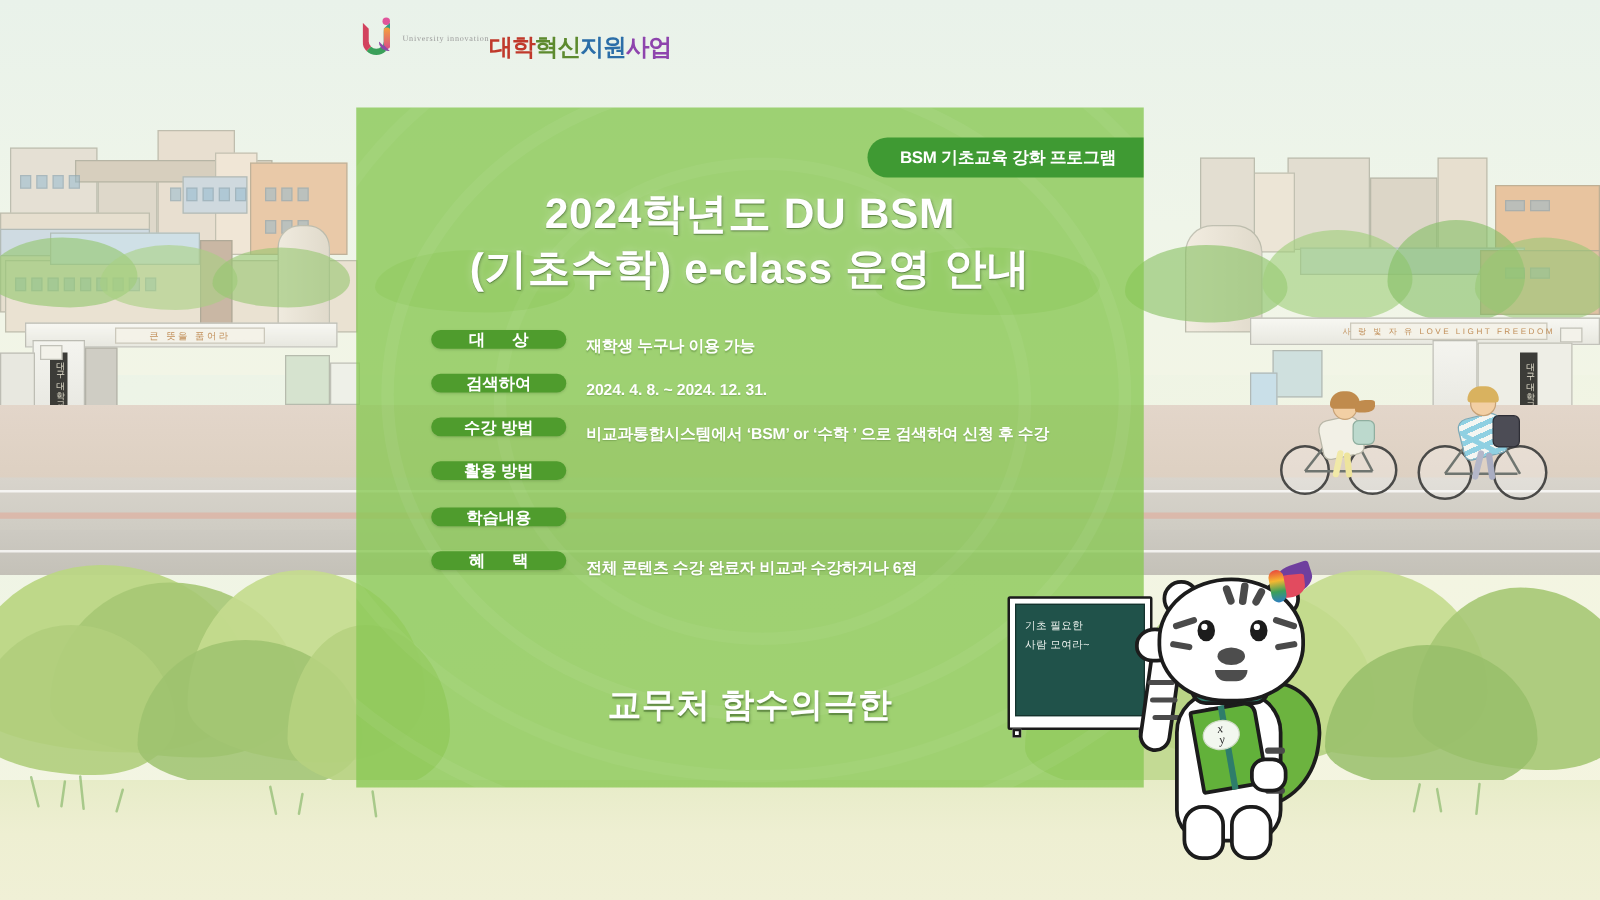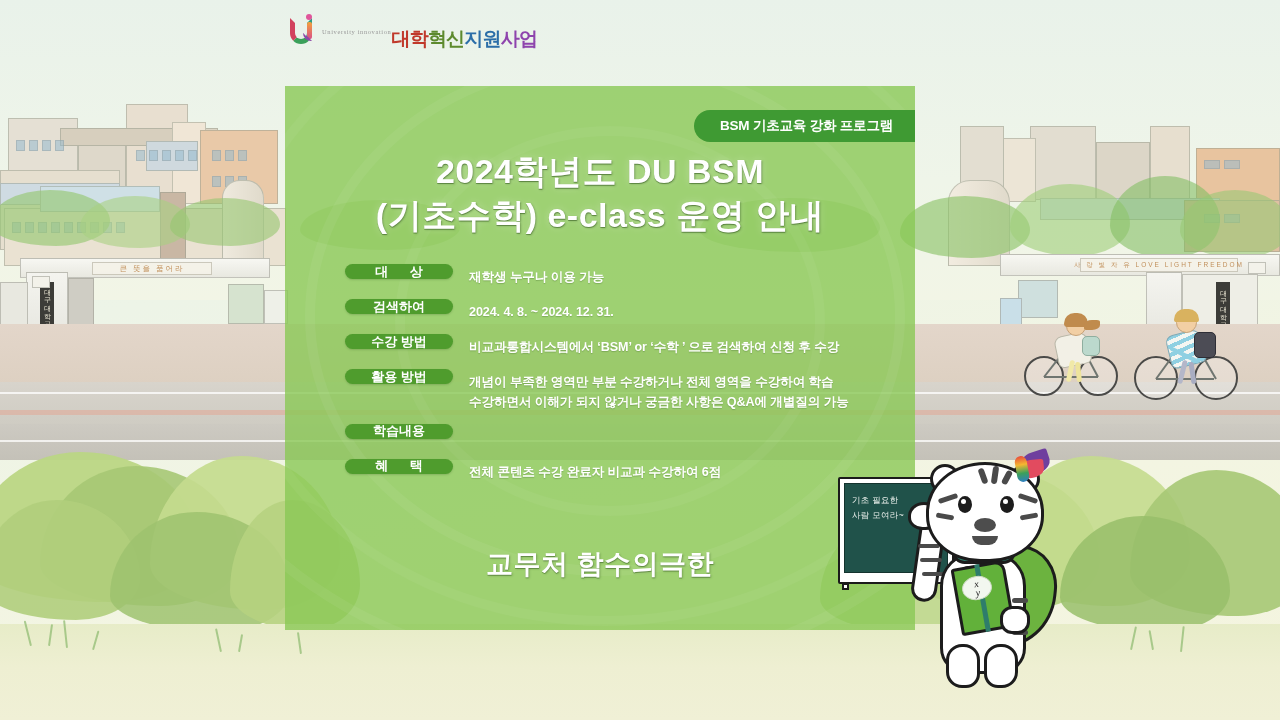--- a/index.html
+++ b/index.html
@@ -244,21 +244,21 @@
     font-size: 27px; font-weight: bold;
     letter-spacing: 0.5px;
     text-shadow:
       0 1px 0 rgba(70,110,45,0.5),
       1px 1px 2px rgba(60,95,40,0.4);
   }
 
   
   #board {
     position: absolute; left: 806px; top: 477px;
-    width: 116px; height: 107px; margin-left: 32px;
+    width: 116px; height: 107px;
   }
   .board-frame {
     position: absolute; inset: 0;
     background: #ffffff;
     border: 2px solid #1b1b1b;
     border-radius: 2px;
   }
   .board-face {
     position: absolute; left: 6px; top: 6px; right: 6px; bottom: 11px;
     background: #20524a;
@@ -531,29 +531,27 @@
         <div class="row">
           <div class="pill">검색하여</div>
           <div class="val">2024. 4. 8. ~ 2024. 12. 31.</div>
         </div>
         <div class="row">
           <div class="pill">수강 방법</div>
           <div class="val">비교과통합시스템에서 ‘BSM’ or ‘수학 ’ 으로 검색하여 신청 후 수강</div>
         </div>
         <div class="row tall">
           <div class="pill">활용 방법</div>
-          <div class="val">개념이 부족한 영역만 부분 수강하거나 전체 영역을 수강하여 학습
-수강하면서 이해가 되지 않거나 궁금한 사항은 Q&amp;A에 개별질의 가능</div>
         </div>
         <div class="row">
           <div class="pill">학습내용</div>
         </div>
         <div class="row">
           <div class="pill">혜      택</div>
-          <div class="val">전체 콘텐츠 수강 완료자 비교과 수강하여 6점</div>
+          <div class="val">전체 콘텐츠 수강 완료자 비교과 수강하거나 6점</div>
         </div>
       </div>
 
       <div id="org">교무처 함수의극한</div>
     </div>
   </div>
 
   <div id="board">
     <div class="board-frame"></div>
     <div class="board-face">

